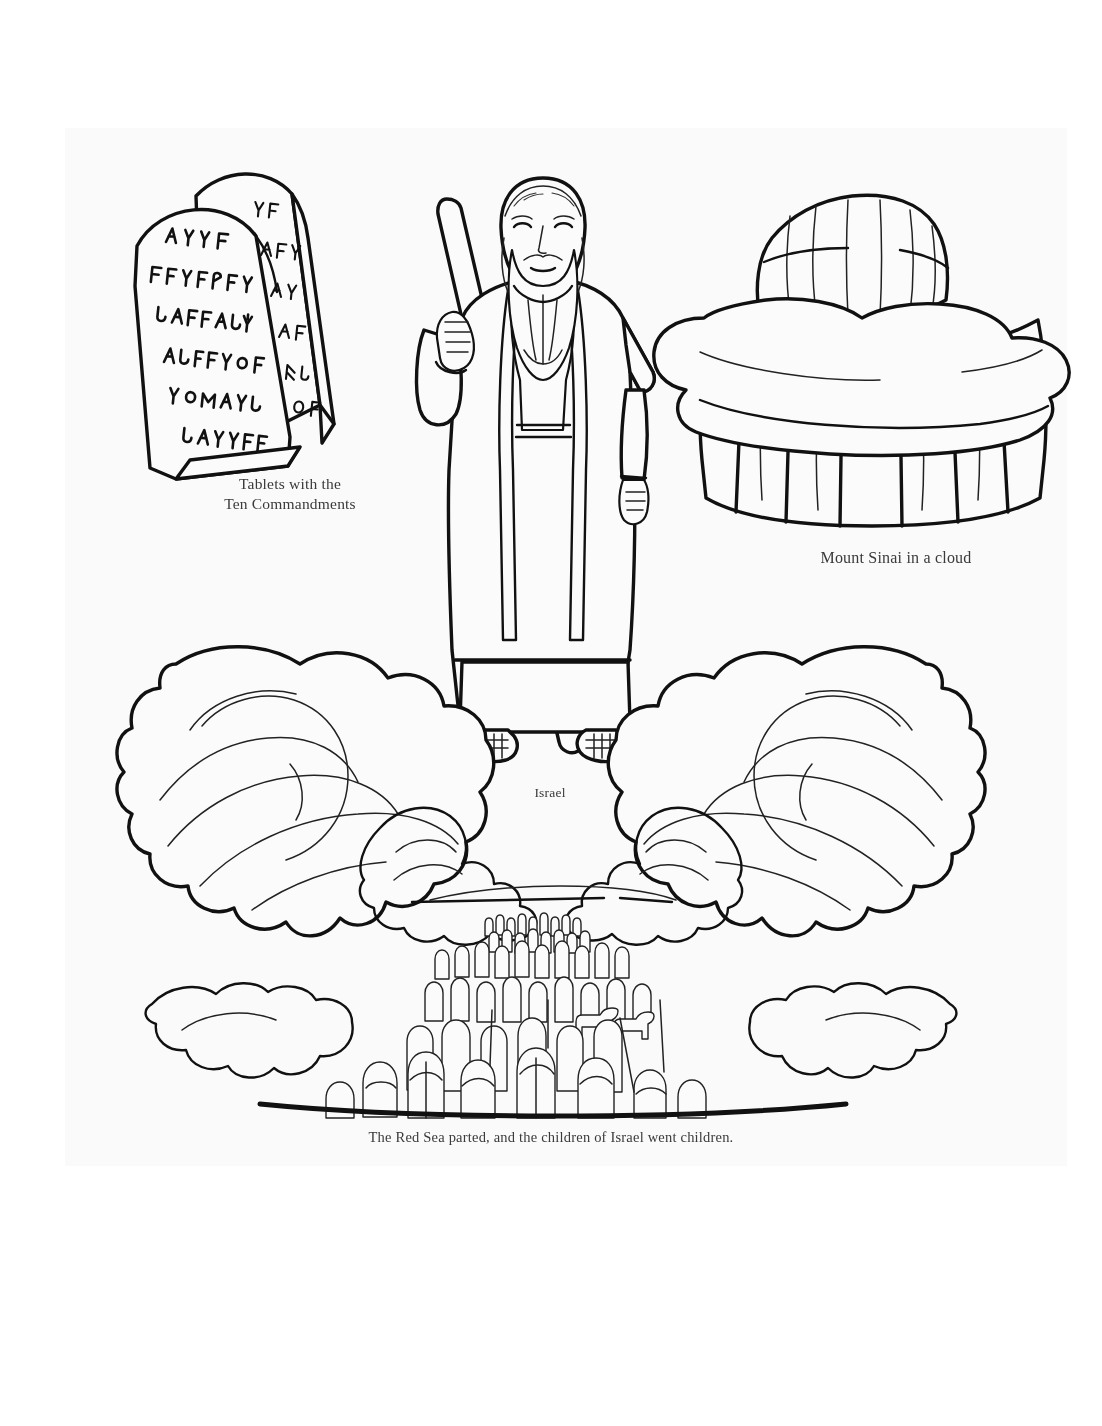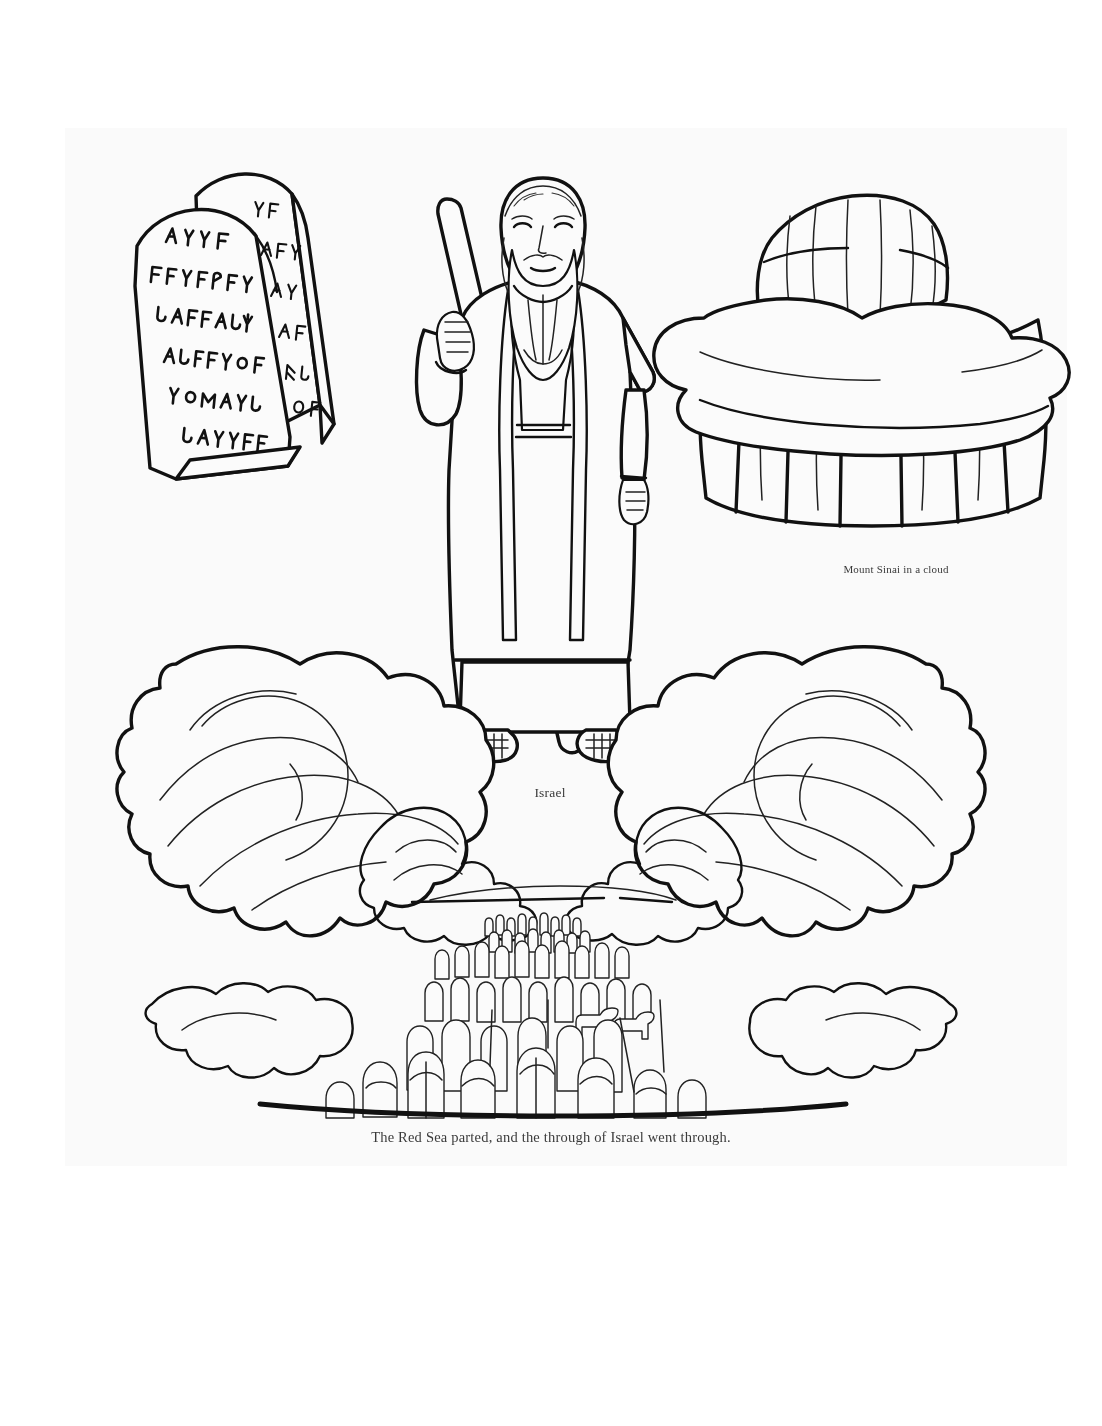--- a/index.html
+++ b/index.html
@@ -53,23 +53,23 @@
     font-size: 15.5px;
   }
   #caption-moses {
     left: 468px;
     top: 784px;
     width: 164px;
     font-size: 13.5px;
   }
   #caption-sinai {
     left: 790px;
-    top: 562px;
+    top: 548px;
     width: 212px;
-    font-size: 11px;
+    font-size: 16px;
   }
   #caption-redsea {
     left: 251px;
     top: 1128px;
     width: 600px;
     font-size: 14.5px;
   }
 </style>
 </head>
 <body>
@@ -450,20 +450,22 @@
           <path d="M660,1000 L664,1072"></path>
           <path d="M492,1010 L490,1066"></path>
           <path d="M548,1000 L548,1048"></path>
         </g>
       </g>
 
       <path class="ground" d="M260,1104 C340,1112 440,1116 552,1116 C664,1116 766,1112 846,1104"></path>
     </g>
   </svg>
 
+  <div class="cap" id="caption-tablets">Tablets with the
+Ten Commandments</div>
 
   <div class="cap" id="caption-moses">Israel</div>
 
   <div class="cap" id="caption-sinai">Mount Sinai in a cloud</div>
 
-  <div class="cap" id="caption-redsea">The Red Sea parted, and the through of Israel went through.</div>
+  <div class="cap" id="caption-redsea">The Red Sea parted, and the children of Israel went children.</div>
 
 </div>
 
 </body></html>

